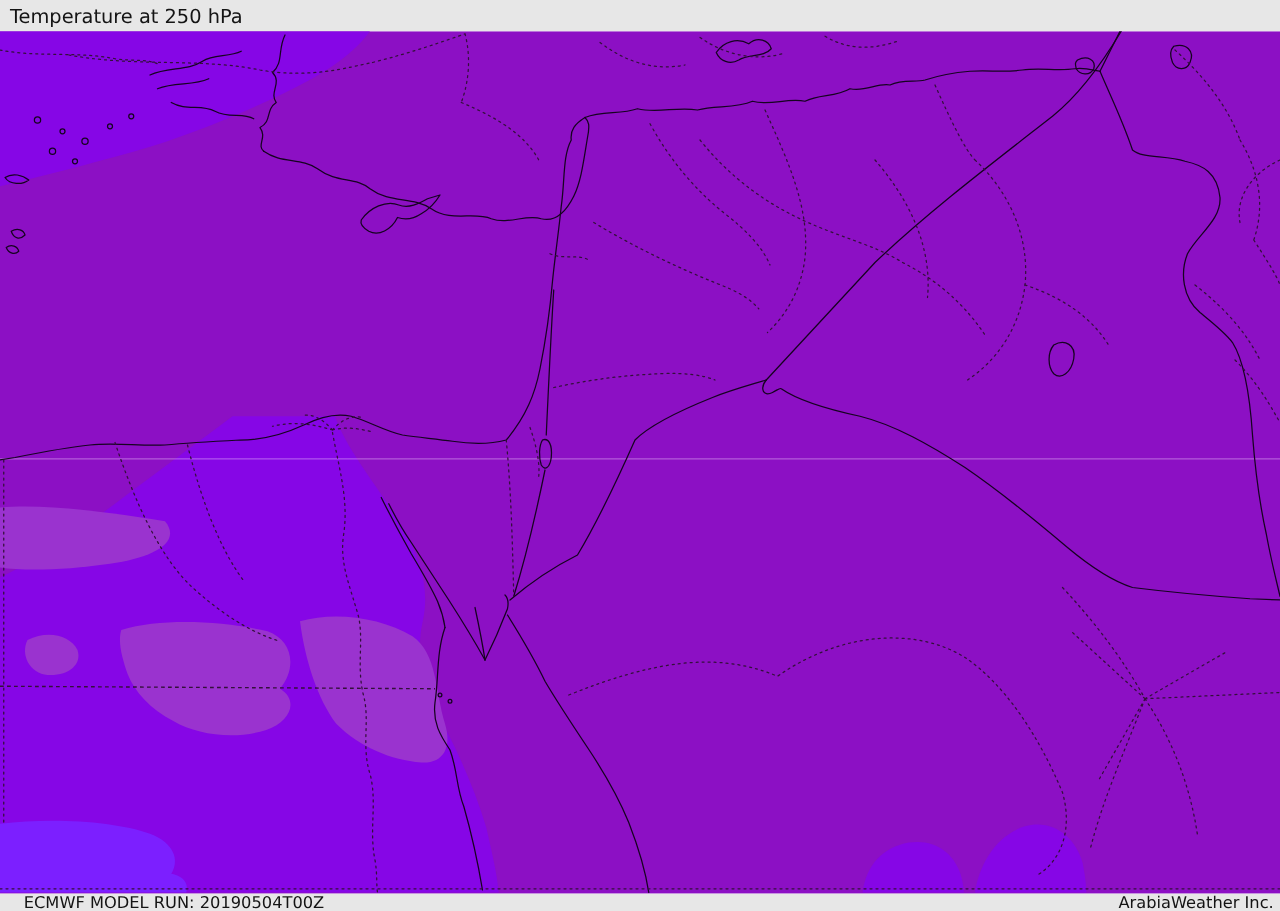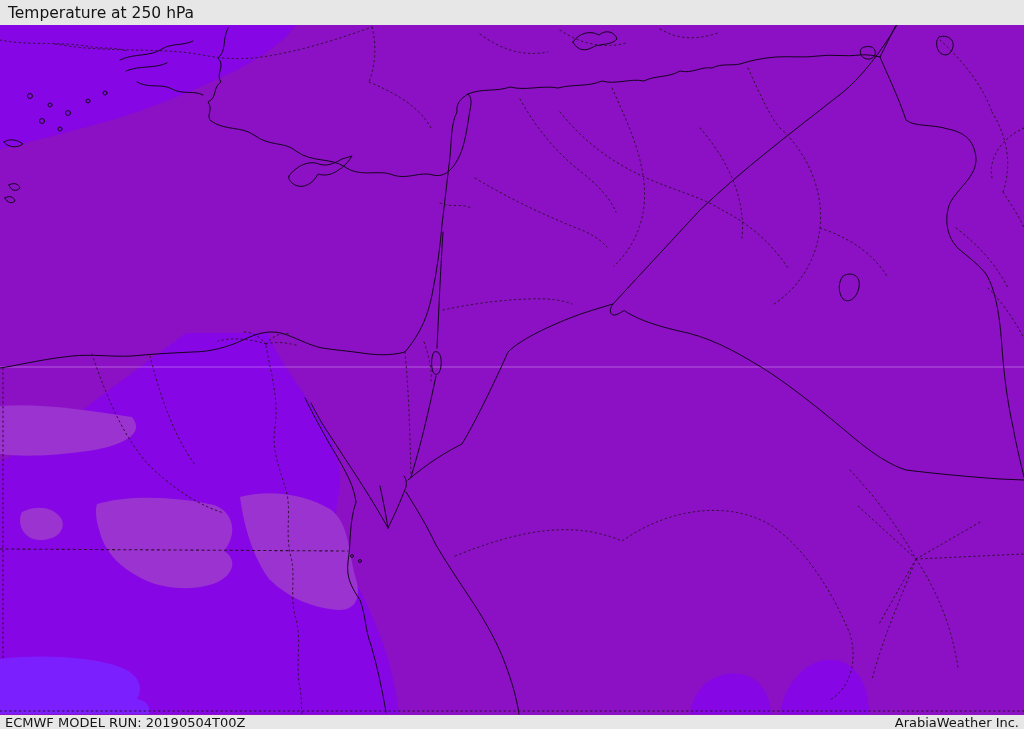--- a/index.html
+++ b/index.html
@@ -2,21 +2,21 @@
 <html style="--line-color: #160320; --admin-color: #33103a; --bar-bg: #e7e7e7; --bar-text: #141414;"><head>
 <meta charset="utf-8">
 <style>
   html,body{margin:0;padding:0;background:#fff;}
   #screen{position:relative;width:1024px;height:729px;overflow:hidden;
           font-family:"DejaVu Sans","Liberation Sans",sans-serif;}
   .bar{position:absolute;left:0;width:1024px;background:var(--bar-bg,#e7e7e7);
        color:var(--bar-text,#141414);display:flex;justify-content:space-between;
        align-items:center;box-sizing:border-box;}
   #topbar{top:0;height:25px;font-size:15.5px;padding:0 8px 0 8px;}
-  #bottombar{top:715px;height:14px;font-size:13px;padding:0 5px 0 5px;}
+  #bottombar{top:715px;height:14px;font-size:13px;padding:0 5px 0 19px;}
   #mapwrap{position:absolute;top:25px;left:0;width:1024px;height:690px;}
   svg{display:block;}
   .border{fill:none;stroke:var(--line-color,#160320);stroke-width:1;stroke-linecap:round;stroke-linejoin:round;}
   .admin{fill:none;stroke:var(--admin-color,#33103a);stroke-width:1;stroke-dasharray:1.6 3.2;stroke-linecap:round;}
   .dashed{fill:none;stroke:var(--admin-color,#33103a);stroke-width:1.1;stroke-dasharray:3 2.6;}
   .lake{fill:none;stroke:var(--line-color,#160320);stroke-width:1;}
 </style>
 </head>
 <body>
 

